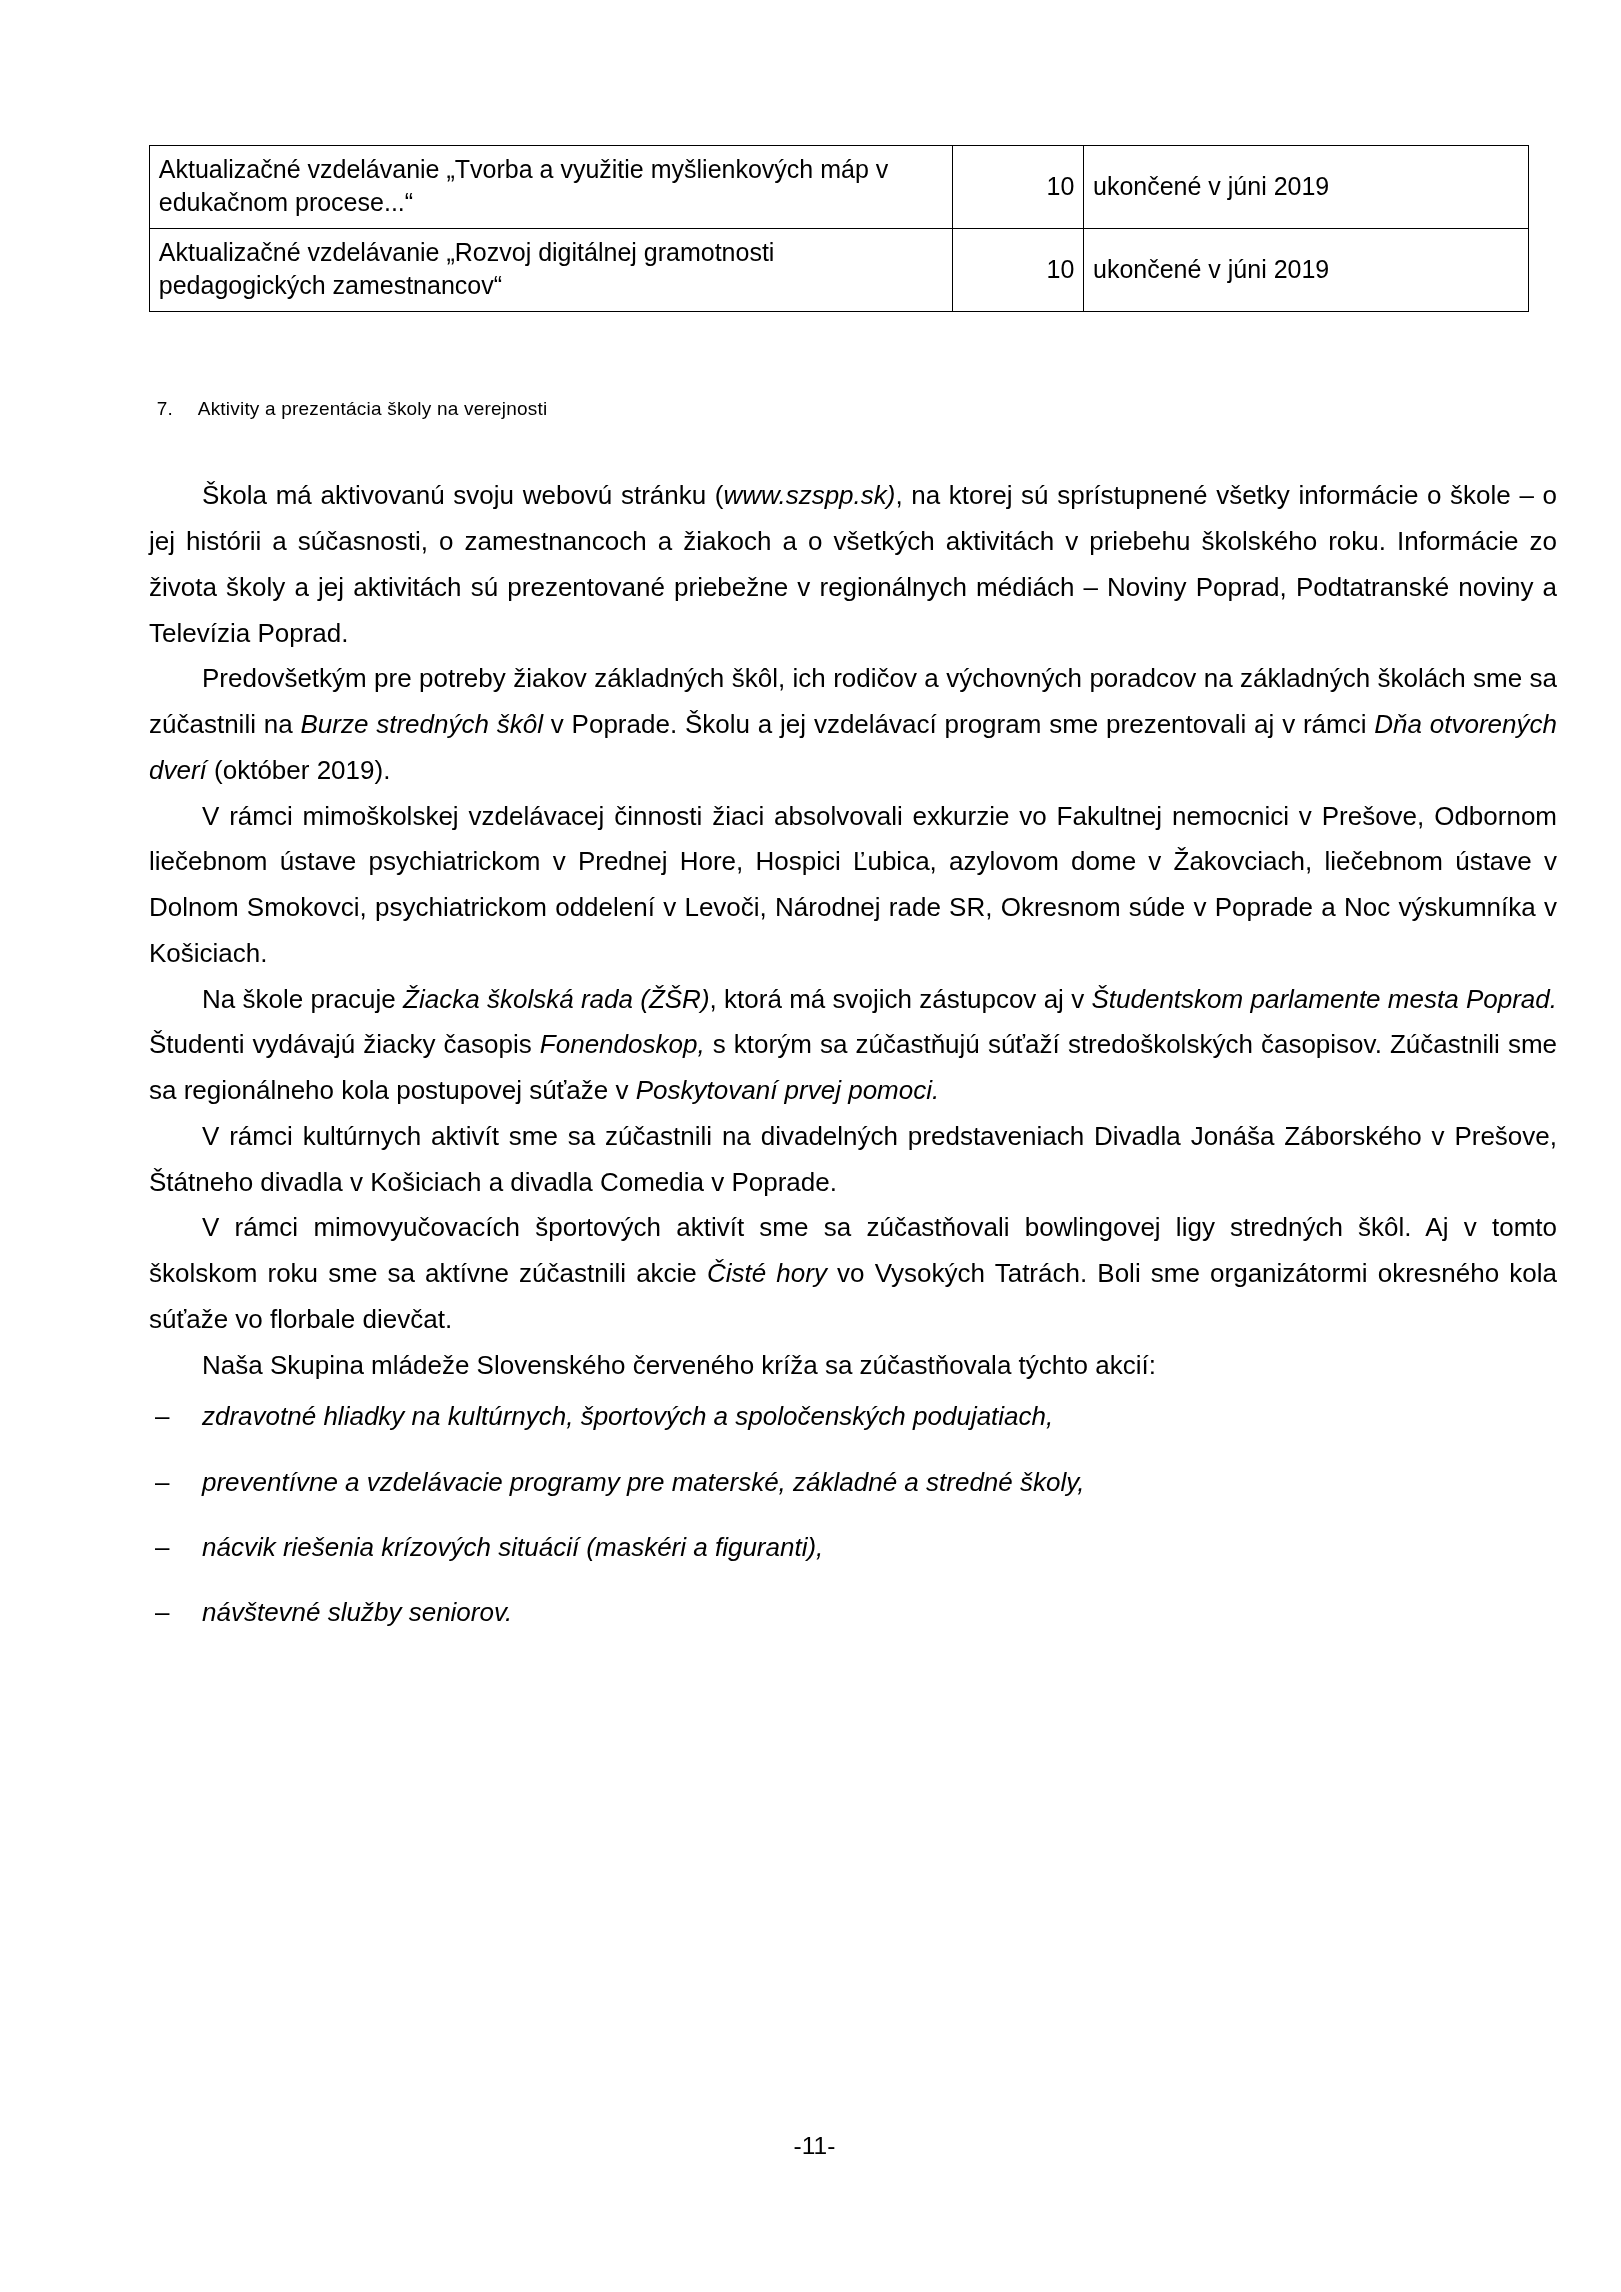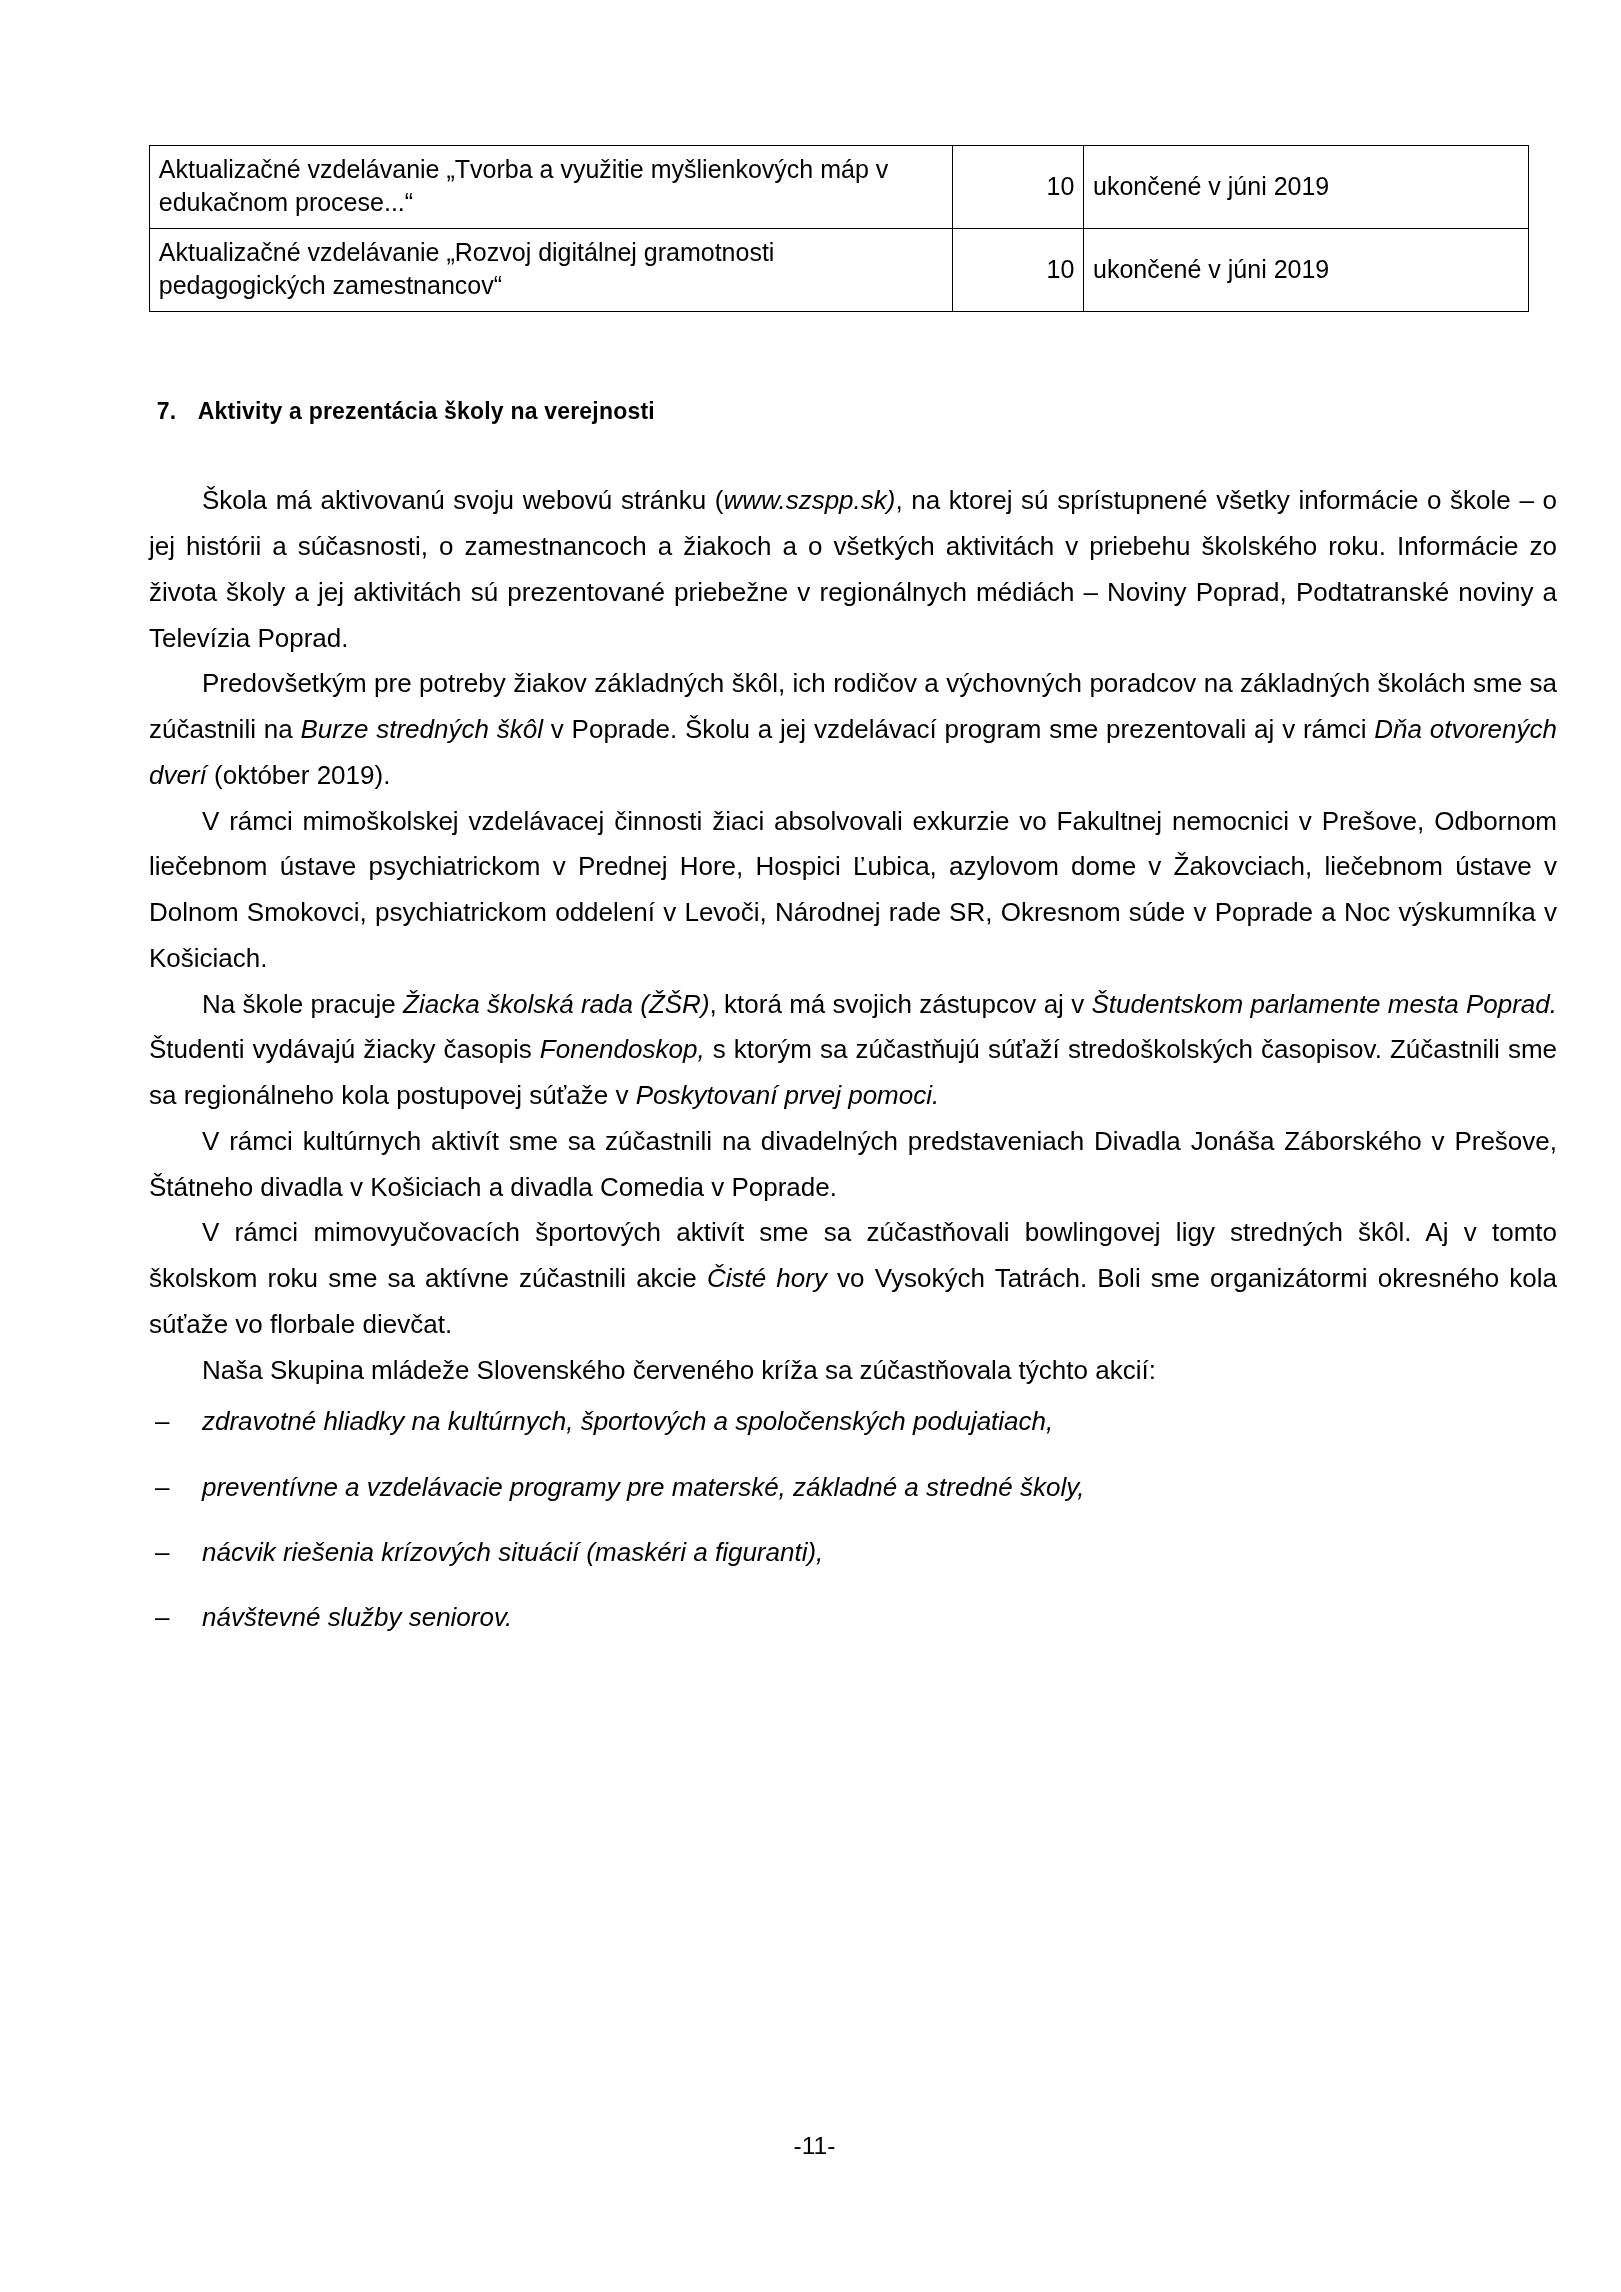--- a/index.html
+++ b/index.html
@@ -35,22 +35,22 @@
     font-size: 25px;
     line-height: 1.33;
     vertical-align: middle;
   }
   td.c-name { width: 784px; }
   td.c-count { width: 113px; text-align: right; }
   td.c-status { width: 426px; }
 
   
   .section-heading {
-    font-size: 23px;
-    font-weight: bold;
+    font-size: 19px;
+    font-weight: normal;
     margin-top: 86px;
     margin-left: 7.8px;
     letter-spacing: 0.2px;
   }
   .section-heading .num {
     display: inline-block;
     width: 41px;
   }
 
   

